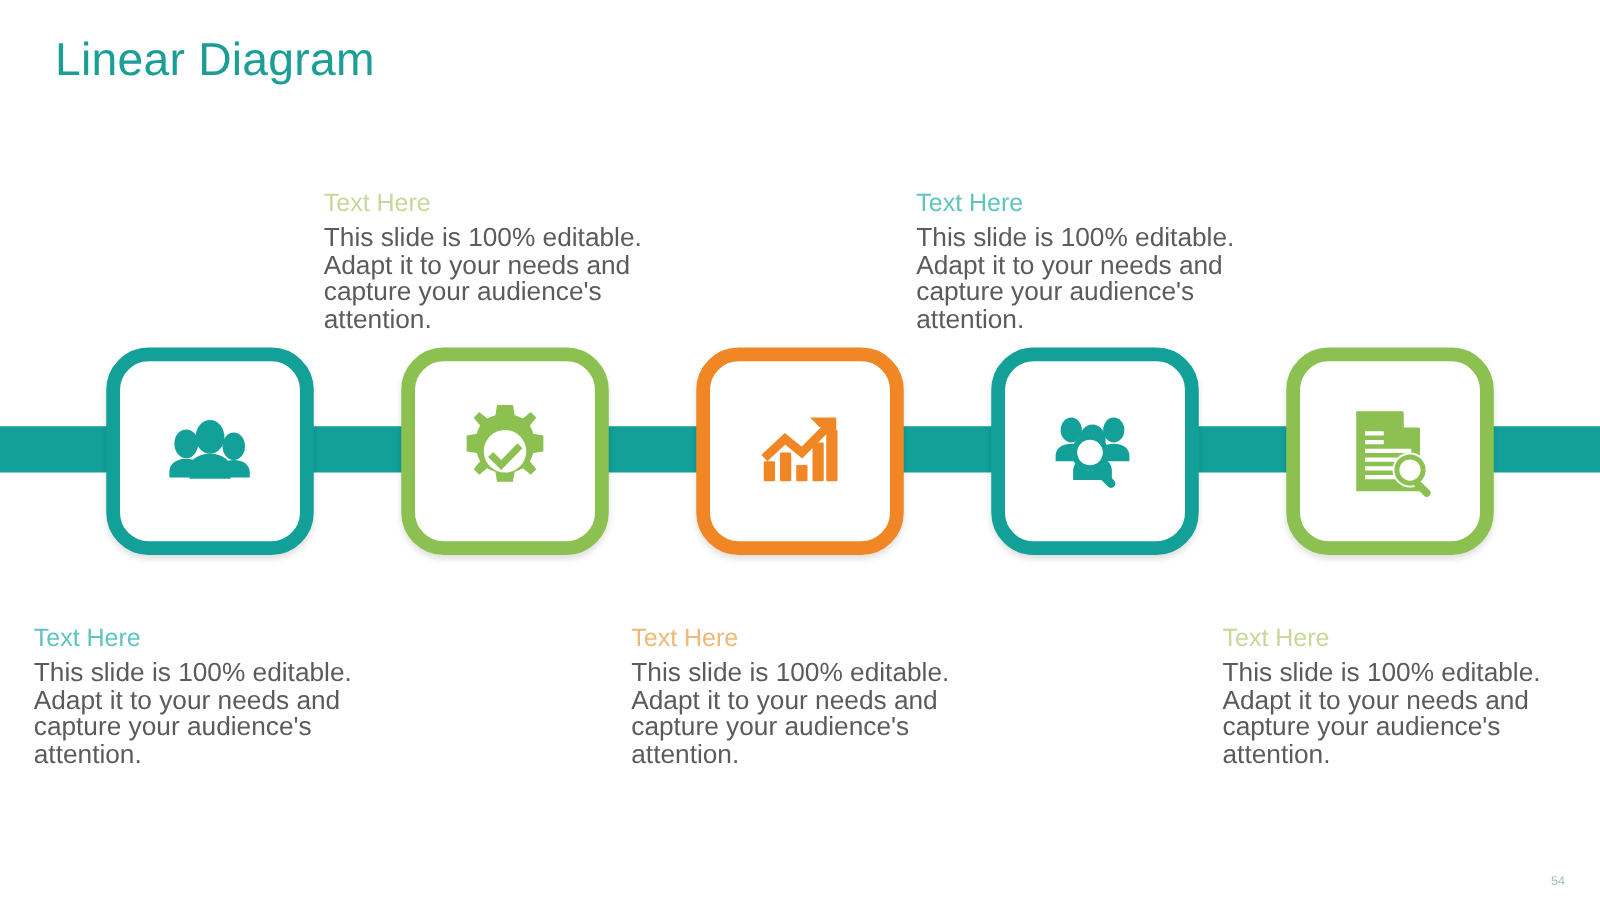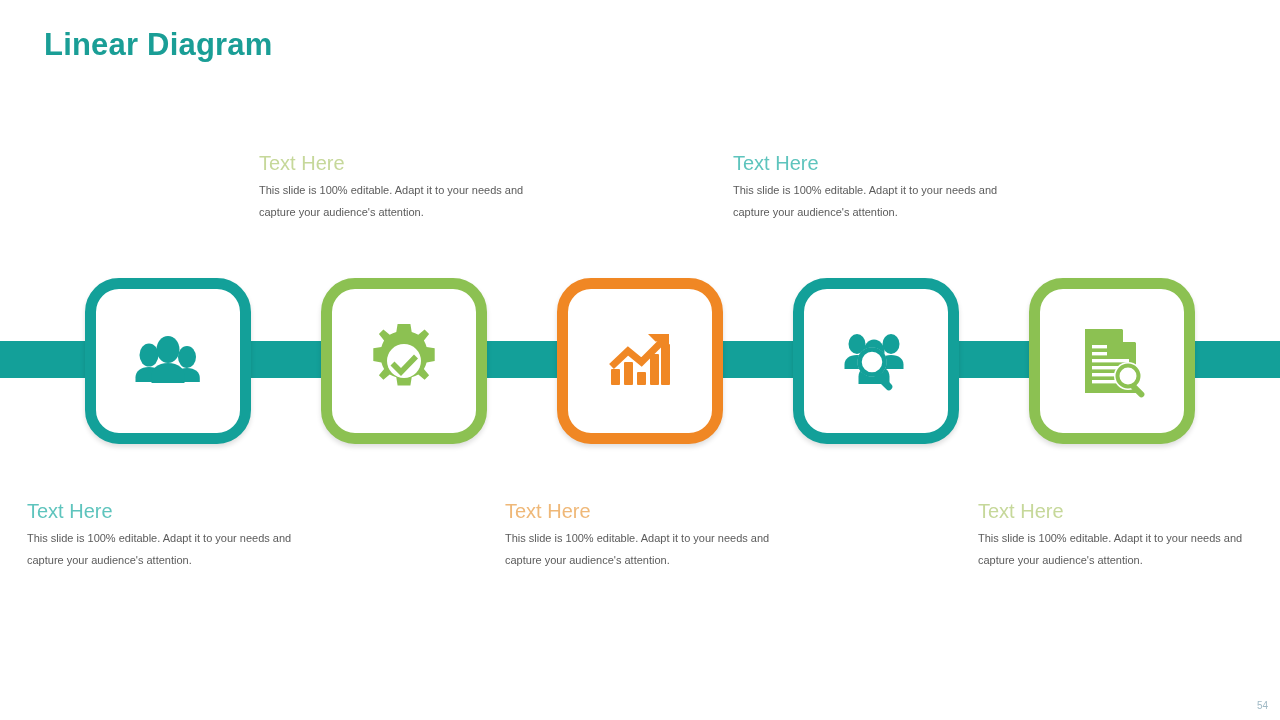--- a/index.html
+++ b/index.html
@@ -14,22 +14,22 @@
     overflow: hidden;
     font-family: "Liberation Sans", sans-serif;
     -webkit-font-smoothing: antialiased;
   }
 
   
   .slide-title {
     position: absolute;
     left: 44px;
     top: 27px;
-    font-size: 31px;
-    font-weight: 700;
+    font-size: 37px;
+    font-weight: 400;
     letter-spacing: 0.2px;
     color: #1a9e96;
     white-space: nowrap;
   }
 
   
   .connector-bar {
     position: absolute;
     left: 0;
     width: 1280px;
@@ -76,28 +76,28 @@
     width: 280px;
     text-align: left;
   }
   .textblock .th {
     font-size: 20px;
     line-height: 26px;
     font-weight: 400;
     margin-bottom: 4px;
   }
   .textblock .body {
-    font-size: 11px;
+    font-size: 21px;
     line-height: 21.5px;
     color: #5b5b5b;
   }
 
   .page-number {
     position: absolute;
-    right: 12px;
+    right: 28px;
     bottom: 9px;
     font-size: 10px;
     color: #9fb8c4;
   }
 </style>
 </head>
 <body style="background: rgb(255, 255, 255);">
 
 <div class="slide-title" style="color: rgb(26, 158, 150);">Linear Diagram</div>
 

